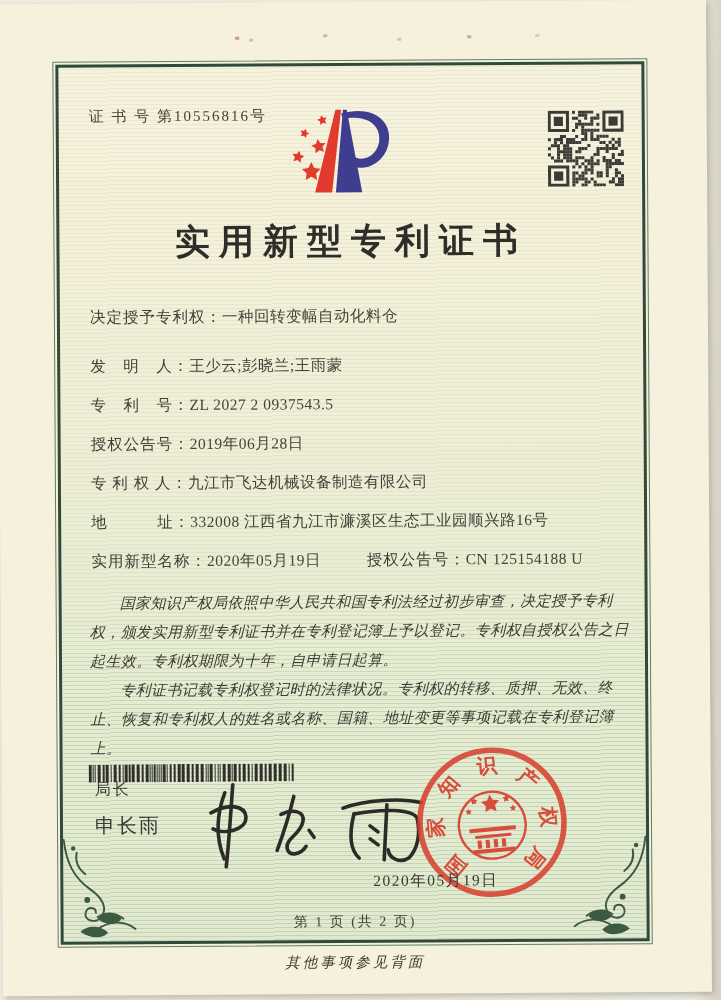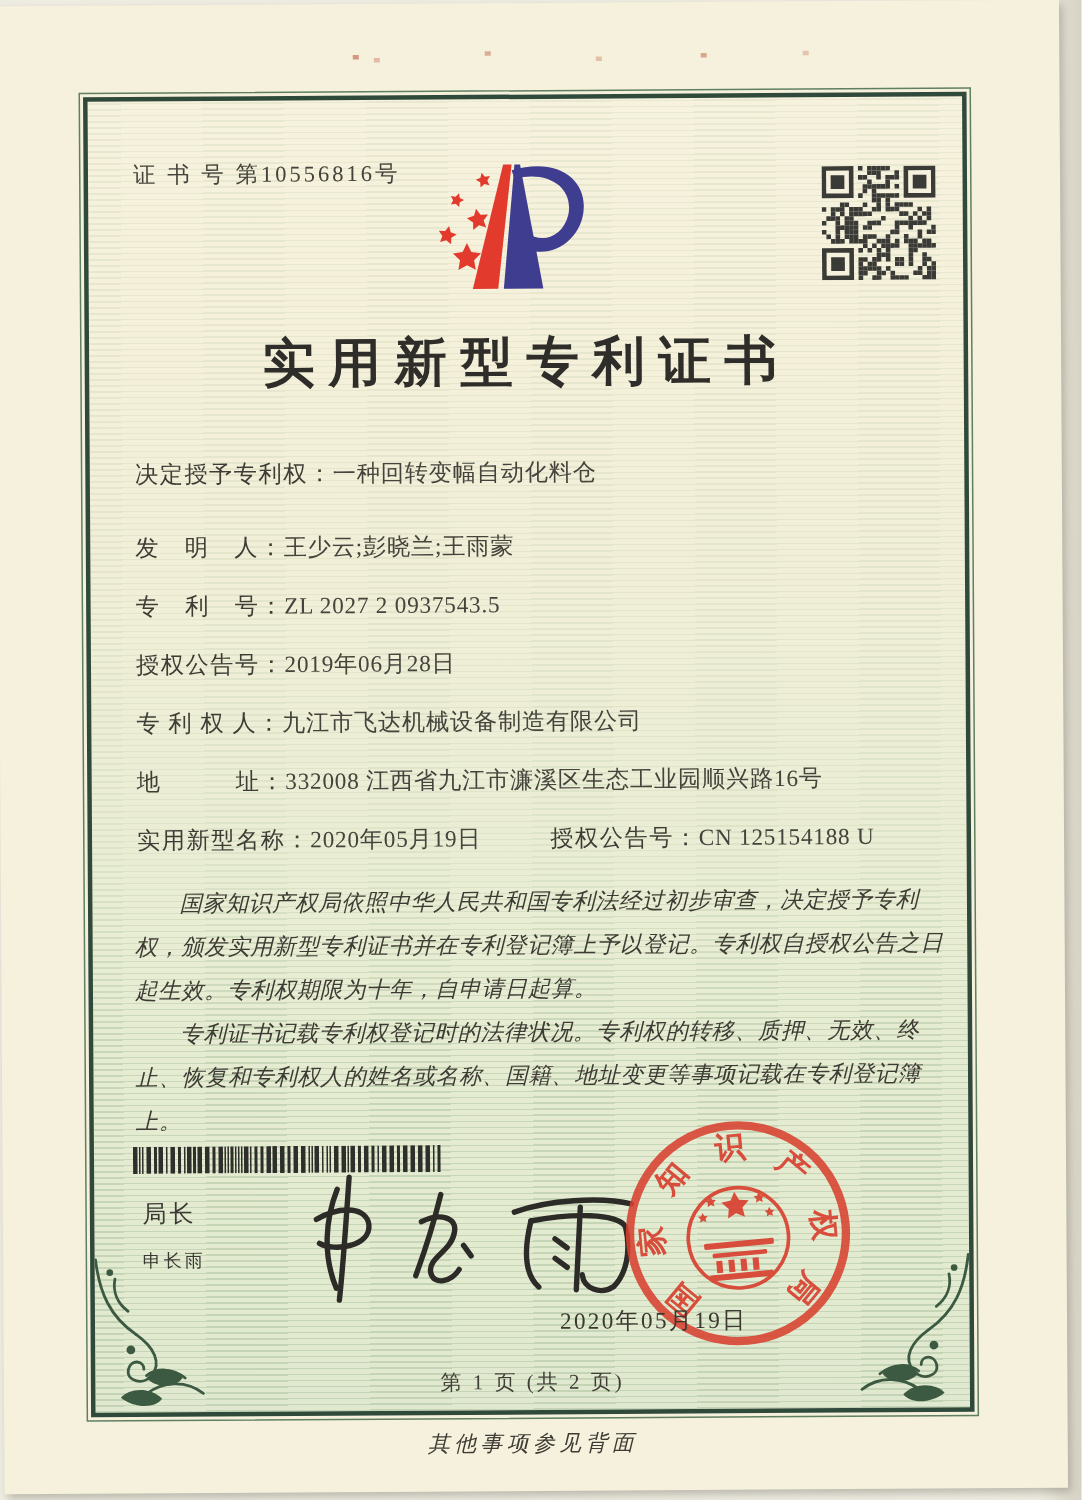--- a/index.html
+++ b/index.html
@@ -41,23 +41,23 @@
   .fields{position:absolute;left:30px;top:238px;width:530px;font-size:15.5px;color:#45433c;}
   .f-row{margin-bottom:16px;line-height:23px;white-space:nowrap;}
   .f-row.gap-lg{margin-bottom:26px;}
   .f-label{letter-spacing:1px;color:#3e3c35;}
   .f-value{letter-spacing:.5px;}
   .grant-row .pair2{margin-left:42px;}
   .paras{position:absolute;left:28px;top:522px;width:540px;font-size:15px;line-height:1.93;
     color:#3d3b33;font-style:italic;letter-spacing:.4px;}
   .paras p{margin:0;text-indent:2em;}
   .barcode{position:absolute;left:26px;top:697px;width:206px;height:18px;}
-  .signoff{position:absolute;left:32px;top:732px;font-family:Liberation Sans, sans-serif;}
+  .signoff{position:absolute;left:32px;top:712px;font-family:Liberation Sans, sans-serif;}
   .signoff .s-title{font-size:16px;letter-spacing:2px;margin-bottom:12px;}
-  .signoff .s-name{font-size:12px;letter-spacing:2px;}
+  .signoff .s-name{font-size:20px;letter-spacing:2px;}
   .signature{position:absolute;left:128px;top:712px;width:246px;height:100px;}
   .seal{position:absolute;left:353px;top:681px;width:152px;height:152px;transform:rotate(-5deg);opacity:.92;}
   .seal-char{font-size:20px;font-weight:bold;fill:#d8402f;text-anchor:middle;dominant-baseline:central;
     font-family:"Liberation Serif",serif;}
   .seal-date{position:absolute;left:310px;top:805px;font-size:15.5px;letter-spacing:1.5px;color:#3a382f;z-index:3;}
   .page-foot{position:absolute;left:0;right:0;bottom:9px;text-align:center;font-size:14px;
     letter-spacing:2px;color:#403e36;}
   .back-note{position:absolute;left:55px;top:951px;width:595px;text-align:center;
     font-size:14.5px;font-style:italic;letter-spacing:3px;color:#3d3b33;}
   .flourish{position:absolute;width:86px;height:108px;bottom:-2px;}

